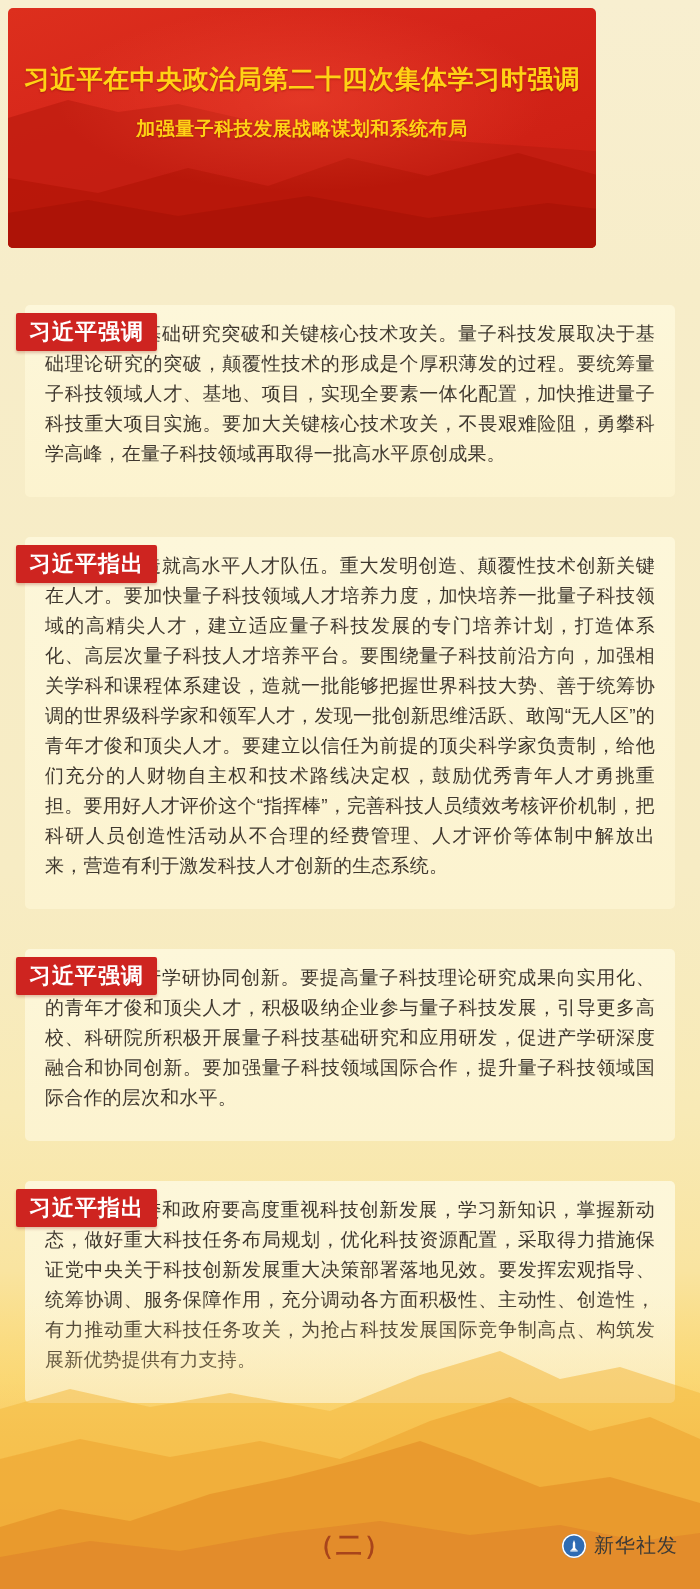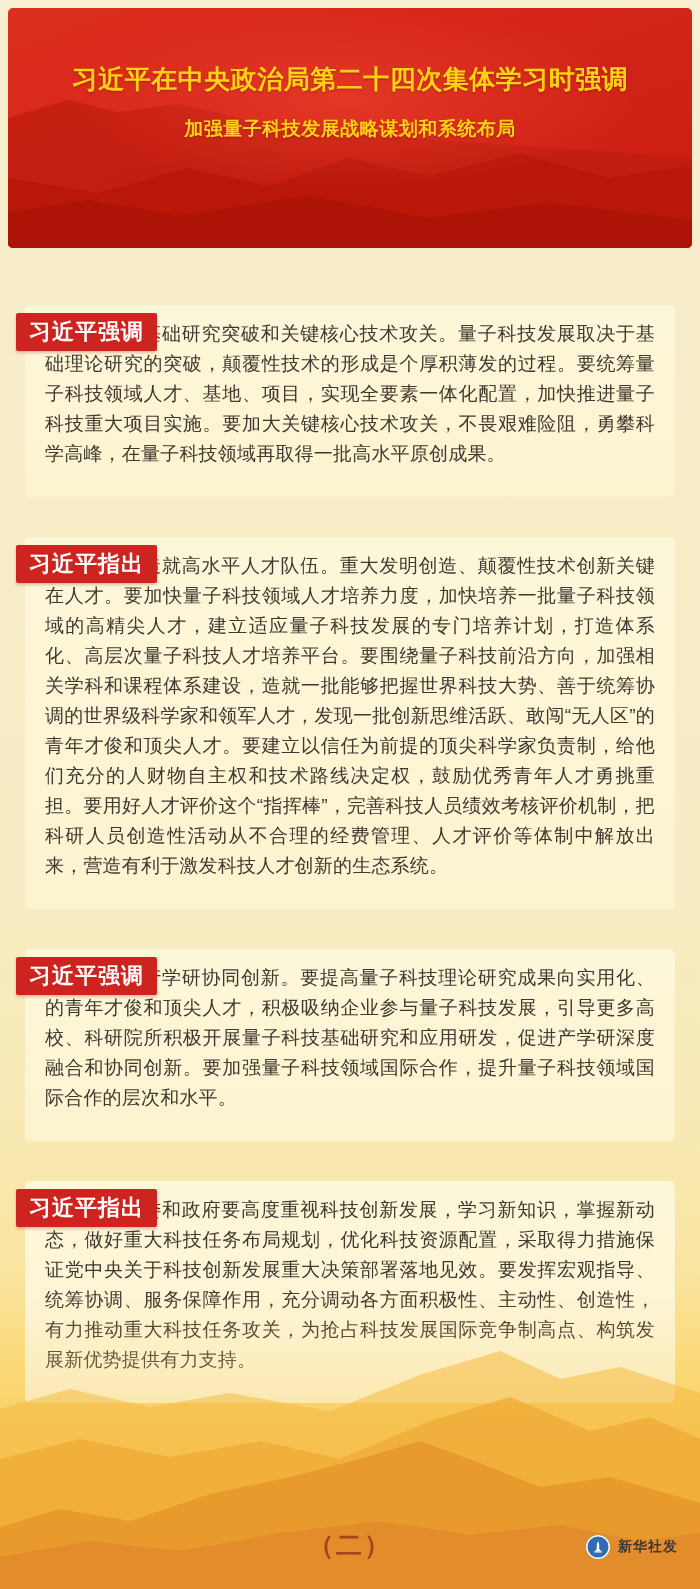--- a/index.html
+++ b/index.html
@@ -21,21 +21,21 @@
       #f4ae38 97%,
       #f2a430 100%);
   }
 
   
   .footer-art { position:absolute; left:0; bottom:0; width:700px; height:300px; }
   .footer-art svg { display:block; width:700px; height:300px; }
 
   
   .banner {
-    position:absolute; top:8px; left:8px; width:684px; height:240px;
+    position:absolute; top:8px; left:8px; width:588px; height:240px;
     background:linear-gradient(160deg,#dd2f1d 0%, #d5251a 40%, #c91d10 100%);
     border-radius:5px;
     overflow:hidden;
   }
   .banner svg.banner-mountains { position:absolute; left:0; bottom:0; width:684px; height:240px; }
   .banner .glow {
     position:absolute; inset:0;
     background:radial-gradient(ellipse 60% 55% at 50% 38%, rgba(255,90,60,0.35), rgba(255,90,60,0) 70%);
   }
   .banner-titles {
@@ -94,21 +94,21 @@
     position:absolute; right:22px; bottom:30px;
     display:flex; align-items:center; gap:8px;
     z-index:5;
   }
   .credit-logo {
     width:24px; height:24px; border-radius:50%;
     background:#2f6cb3;
     display:flex; align-items:center; justify-content:center;
     box-shadow:0 0 0 1.5px #ffffff inset;
   }
-  .credit-text { color:#3c3a36; font-size:14px; font-weight:bold; letter-spacing:1px; }
+  .credit-text { color:#3c3a36; font-size:20px; font-weight:normal; letter-spacing:1px; }
 </style>
 </head>
 <body>
 
 <div class="page">
 
   <div class="banner">
     <svg class="banner-mountains" viewBox="0 0 684 240" preserveAspectRatio="none">
       <polygon points="0,110 60,92 110,104 170,96 240,112 320,124 684,150 684,240 0,240" fill="#bf1c10" opacity="0.75"></polygon>
       <polygon points="0,170 90,185 180,160 260,178 340,150 420,168 510,145 600,170 684,158 684,240 0,240" fill="#b41508" opacity="0.75"></polygon>

